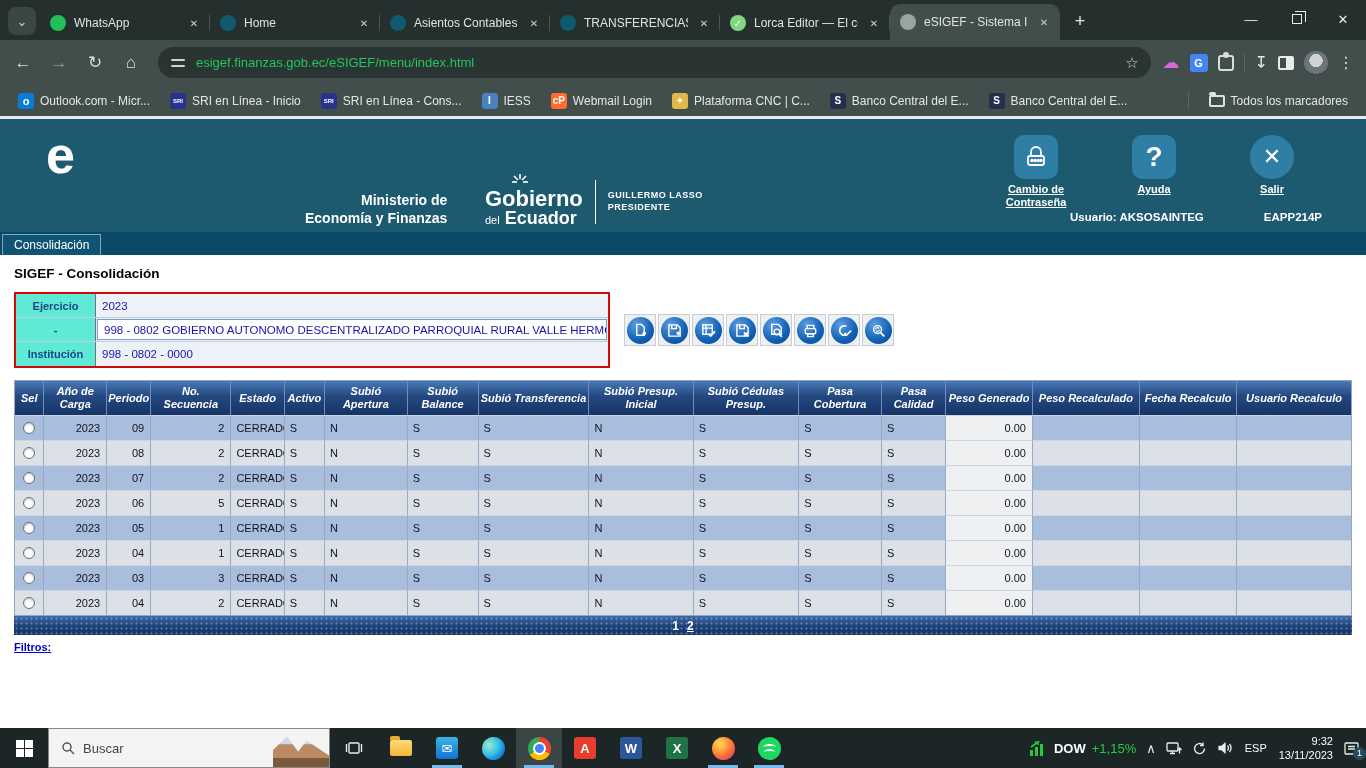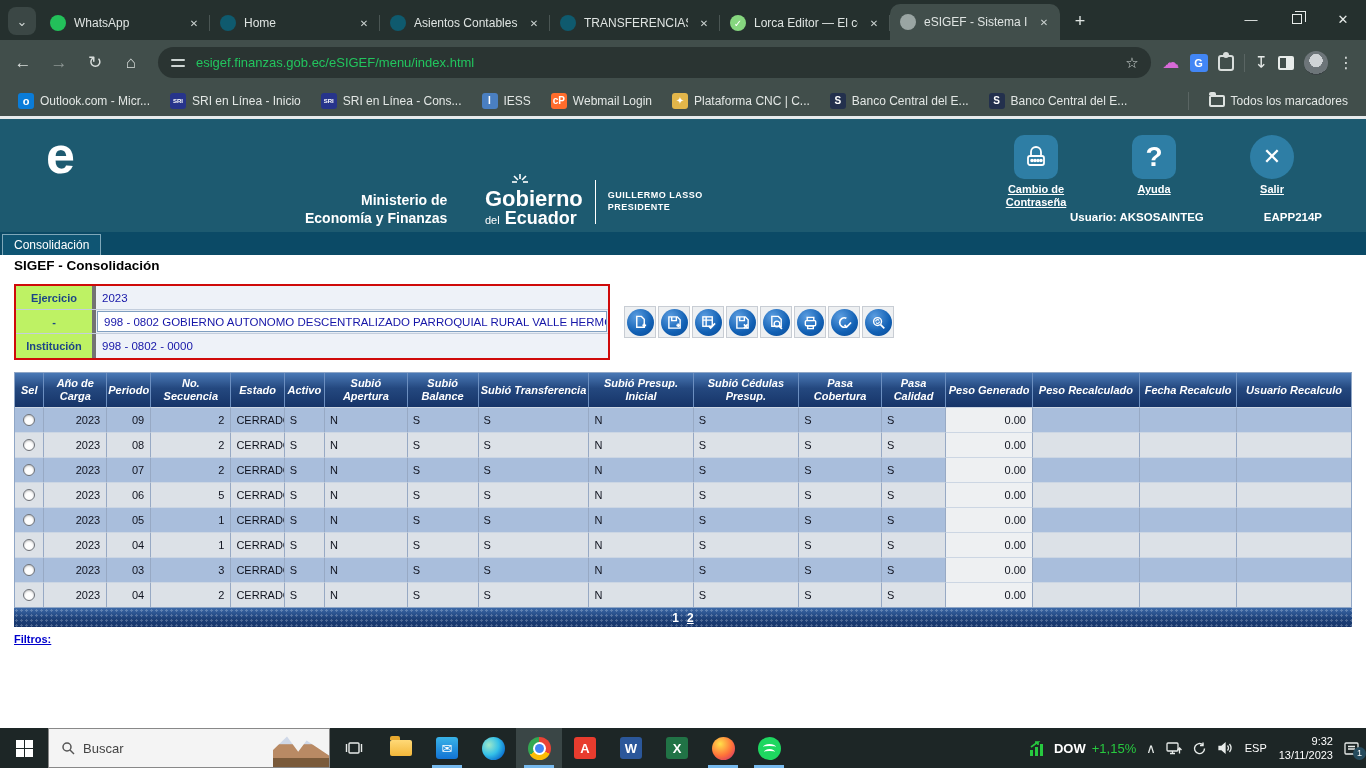--- a/index.html
+++ b/index.html
@@ -77,28 +77,28 @@
   .action-btn.round { border-radius:50%; font-size:22px; font-weight:bold; }
   .action-btn.q { font-size:28px; font-weight:bold; }
   .action-label { margin-top:4px; font-size:11px; font-weight:bold; text-decoration:underline; text-align:center; line-height:1.2; cursor:pointer; }
   .hdr-user { position:absolute; right:44px; top:92px; display:flex; gap:60px; font-size:11.5px; font-weight:bold; }
 
   .marquee { height:18px; background:#fff; border-top:1px solid #222; border-bottom:1px solid #222; display:flex; align-items:center; }
   .marquee span { color:#4646cf; font-size:12.5px; padding-left:1px; white-space:nowrap; }
   .menubar { height:23px; background:#0b4a66; display:flex; align-items:flex-end; }
   .menu-item { margin-left:2px; padding:3px 11px; font-size:12px; color:#fff; background:#0f5573; border:1px solid #7fa8ba; border-bottom:none; cursor:pointer; }
 
-  .content { padding:3px 14px 0; }
+  .content { padding:3px 14px 0;margin-top:8px; }
   .pg-title { font-size:13.5px; font-weight:bold; color:#000; }
   .pg-sub { font-size:12px; color:#111; margin-top:2px; }
   .form-wrap { display:flex; align-items:center; margin-top:11px; gap:14px; }
   .redbox { width:596px; border:2px solid #cf0a0a; background:#e8edf4; }
   .form-row { display:flex; height:24px; align-items:stretch; border-bottom:1px solid #c3cedd; }
   .form-row:last-child { border-bottom:none; }
-  .form-label { width:80px; flex:none; background:#bef264; color:#1c4587; font-weight:bold; font-size:11px; display:flex; align-items:center; justify-content:center; border-right:4px solid #737373; }
+  .form-label { width:80px; flex:none; background:#5eead4; color:#1c4587; font-weight:bold; font-size:11px; display:flex; align-items:center; justify-content:center; border-right:1px solid #737373; }
   .form-value { flex:1; display:flex; align-items:center; padding:0 6px; font-size:11.5px; color:#1616a8; background:#eef2f8; white-space:nowrap; overflow:hidden; }
   .form-row.inputlike .form-value { background:#fff; border:1px solid #7f9fc0; margin:1px; }
   .action-icons { display:flex; gap:2px; }
   .icon-btn { width:32px; height:32px; background:#eef0f2; border:1px solid #c8cdd4; display:flex; align-items:center; justify-content:center; cursor:pointer; }
   .icon-circle { width:27px; height:27px; border-radius:50%; background:radial-gradient(circle at 35% 28%, #5b9de0, #1160b4 60%, #0a4a94); display:flex; align-items:center; justify-content:center; }
 
   .tbl { margin-top:12px; width:1338px; border:1px solid #8fa6c6; }
   .thead { display:flex; height:34px; background:linear-gradient(180deg,#4a79b6 0%, #24487f 45%, #163468 100%);font-style:italic; }
   .th { color:#fff; font-size:11px; font-weight:bold; display:flex; align-items:center; justify-content:center; text-align:center; line-height:1.15; border-right:1px solid #6c8fc0; padding:1px 2px; }
   .th:last-child { border-right:none; }

